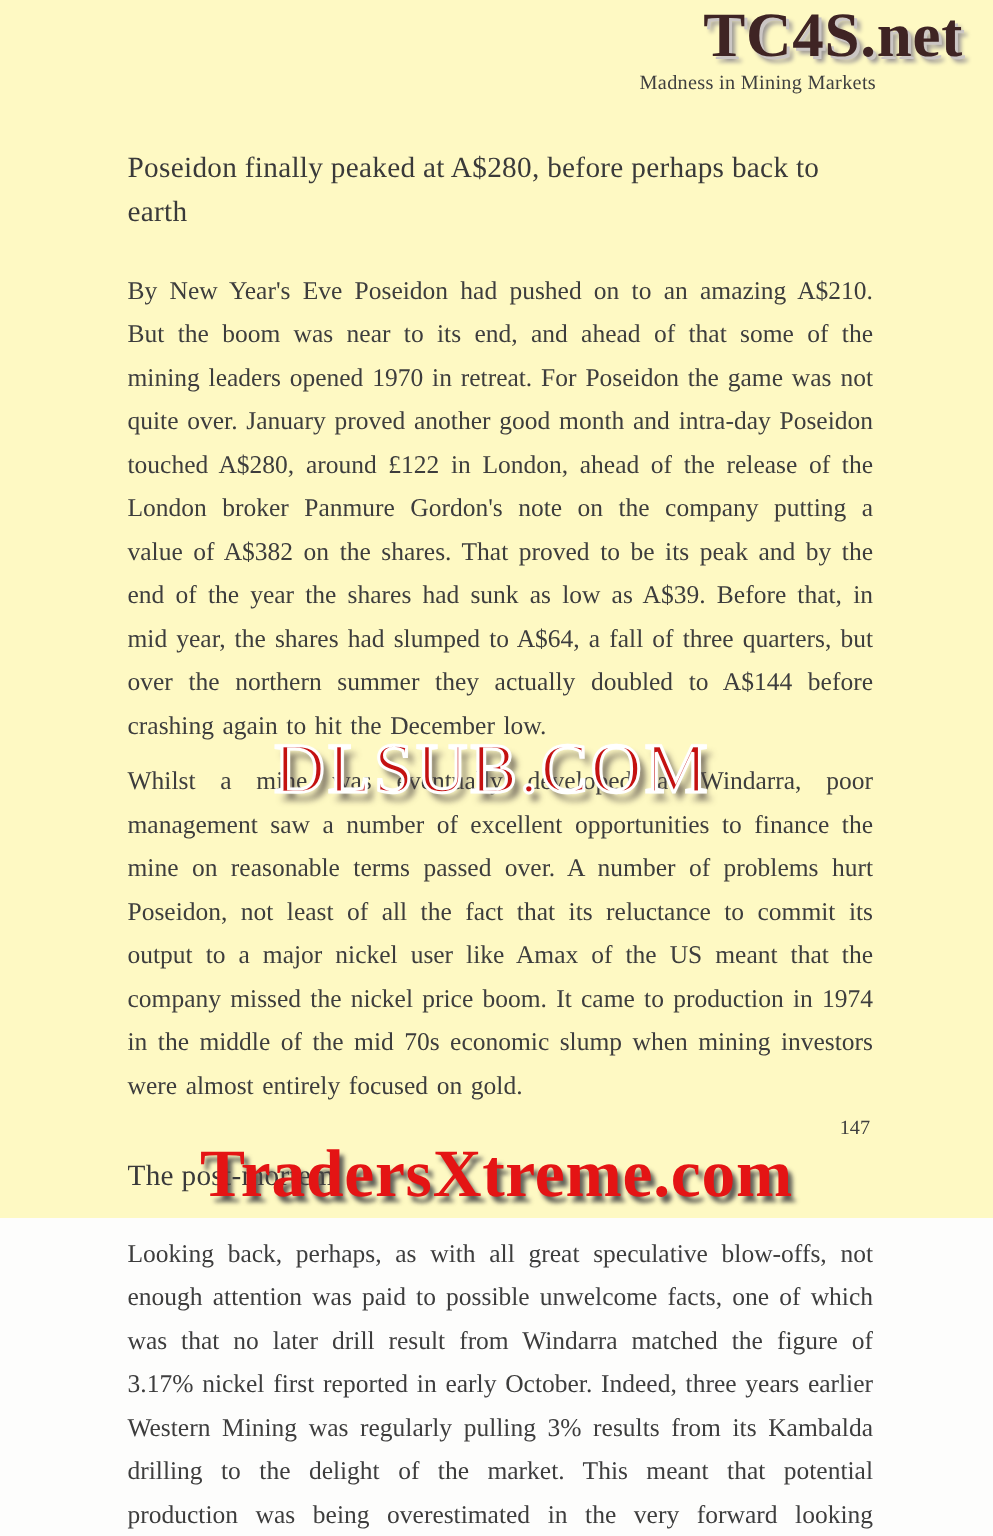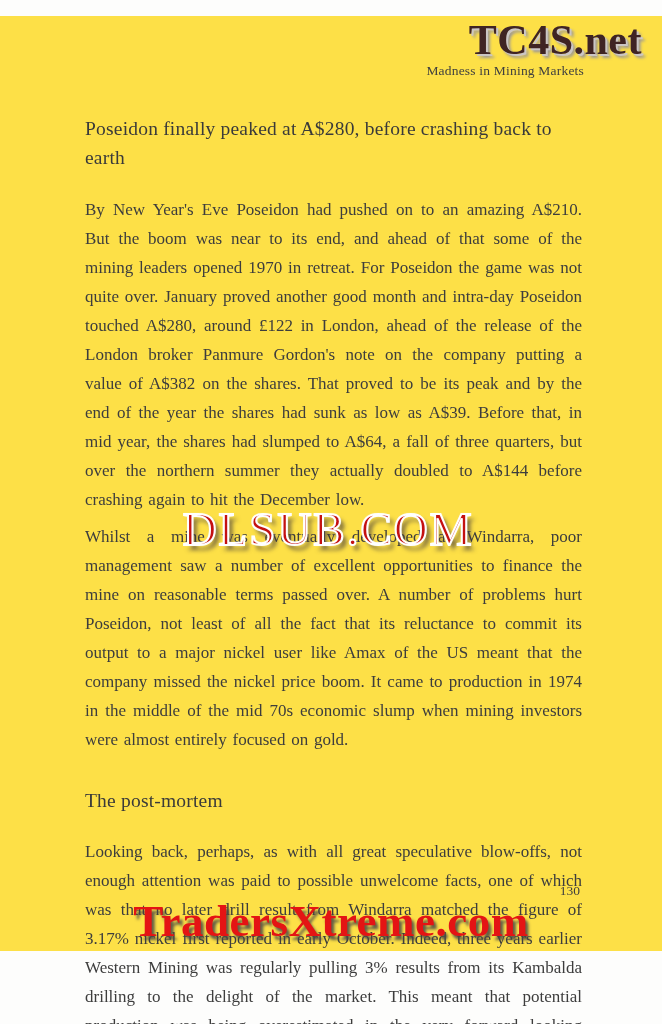--- a/index.html
+++ b/index.html
@@ -9,23 +9,22 @@
     height: 1024px;
     background: #fdfdfc;
     font-family: "Liberation Serif", serif;
     color: #3d3d3d;
     position: relative;
     overflow: hidden;
   }
   .page {
     position: relative;
     width: 662px;
-    height: 935px;
-    background: #fde047;
-    margin-top: 16px;
+    height: 812px;
+    background: #fef9c3;
   }
   .top-logo {
     position: absolute;
     top: 0px;
     right: 20px;
     font-family: "Liberation Serif", serif;
     font-weight: bold;
     font-size: 42px;
     letter-spacing: 0.5px;
     color: #3f2424;
@@ -103,30 +102,30 @@
 </head>
 <body>
 
 <div class="page">
 
   <div class="top-logo">TC4S.net</div>
 
   <div class="running-header">Madness in Mining Markets</div>
 
   <div class="content">
-    <h1 class="heading">Poseidon finally peaked at A$280, before crashing back to earth</h1>
+    <h1 class="heading">Poseidon finally peaked at A$280, before perhaps back to earth</h1>
 
     <p class="body-para">By New Year's Eve Poseidon had pushed on to an amazing A$210. But the boom was near to its end, and ahead of that some of the mining leaders opened 1970 in retreat. For Poseidon the game was not quite over. January proved another good month and intra-day Poseidon touched A$280, around £122 in London, ahead of the release of the London broker Panmure Gordon's note on the company putting a value of A$382 on the shares. That proved to be its peak and by the end of the year the shares had sunk as low as A$39. Before that, in mid year, the shares had slumped to A$64, a fall of three quarters, but over the northern summer they actually doubled to A$144 before crashing again to hit the December low.</p>
 
     <p class="body-para">Whilst a mine was eventually developed at Windarra, poor management saw a number of excellent opportunities to finance the mine on reasonable terms passed over. A number of problems hurt Poseidon, not least of all the fact that its reluctance to commit its output to a major nickel user like Amax of the US meant that the company missed the nickel price boom. It came to production in 1974 in the middle of the mid 70s economic slump when mining investors were almost entirely focused on gold.</p>
 
     <h2 class="heading heading-2">The post-mortem</h2>
 
     <p class="body-para">Looking back, perhaps, as with all great speculative blow-offs, not enough attention was paid to possible unwelcome facts, one of which was that no later drill result from Windarra matched the figure of 3.17% nickel first reported in early October. Indeed, three years earlier Western Mining was regularly pulling 3% results from its Kambalda drilling to the delight of the market. This meant that potential production was being overestimated in the very forward looking forecasts being provided by the broking community. The nickel price was also being overestimated, the record high level reached in 1968 at the height of industrial action at Inco's Sudbury complex was often used as the long-term price level; it did not achieve that level again until the late 80s. There was also the issue of mining costs, and few, if any,</p>
   </div>
 
   <div class="watermark">DLSUB.COM</div>
 
-  <div class="page-number">130</div>
+  <div class="page-number">147</div>
 
   <div class="bottom-logo">TradersXtreme.com</div>
 
 </div>
 
 </body></html>

